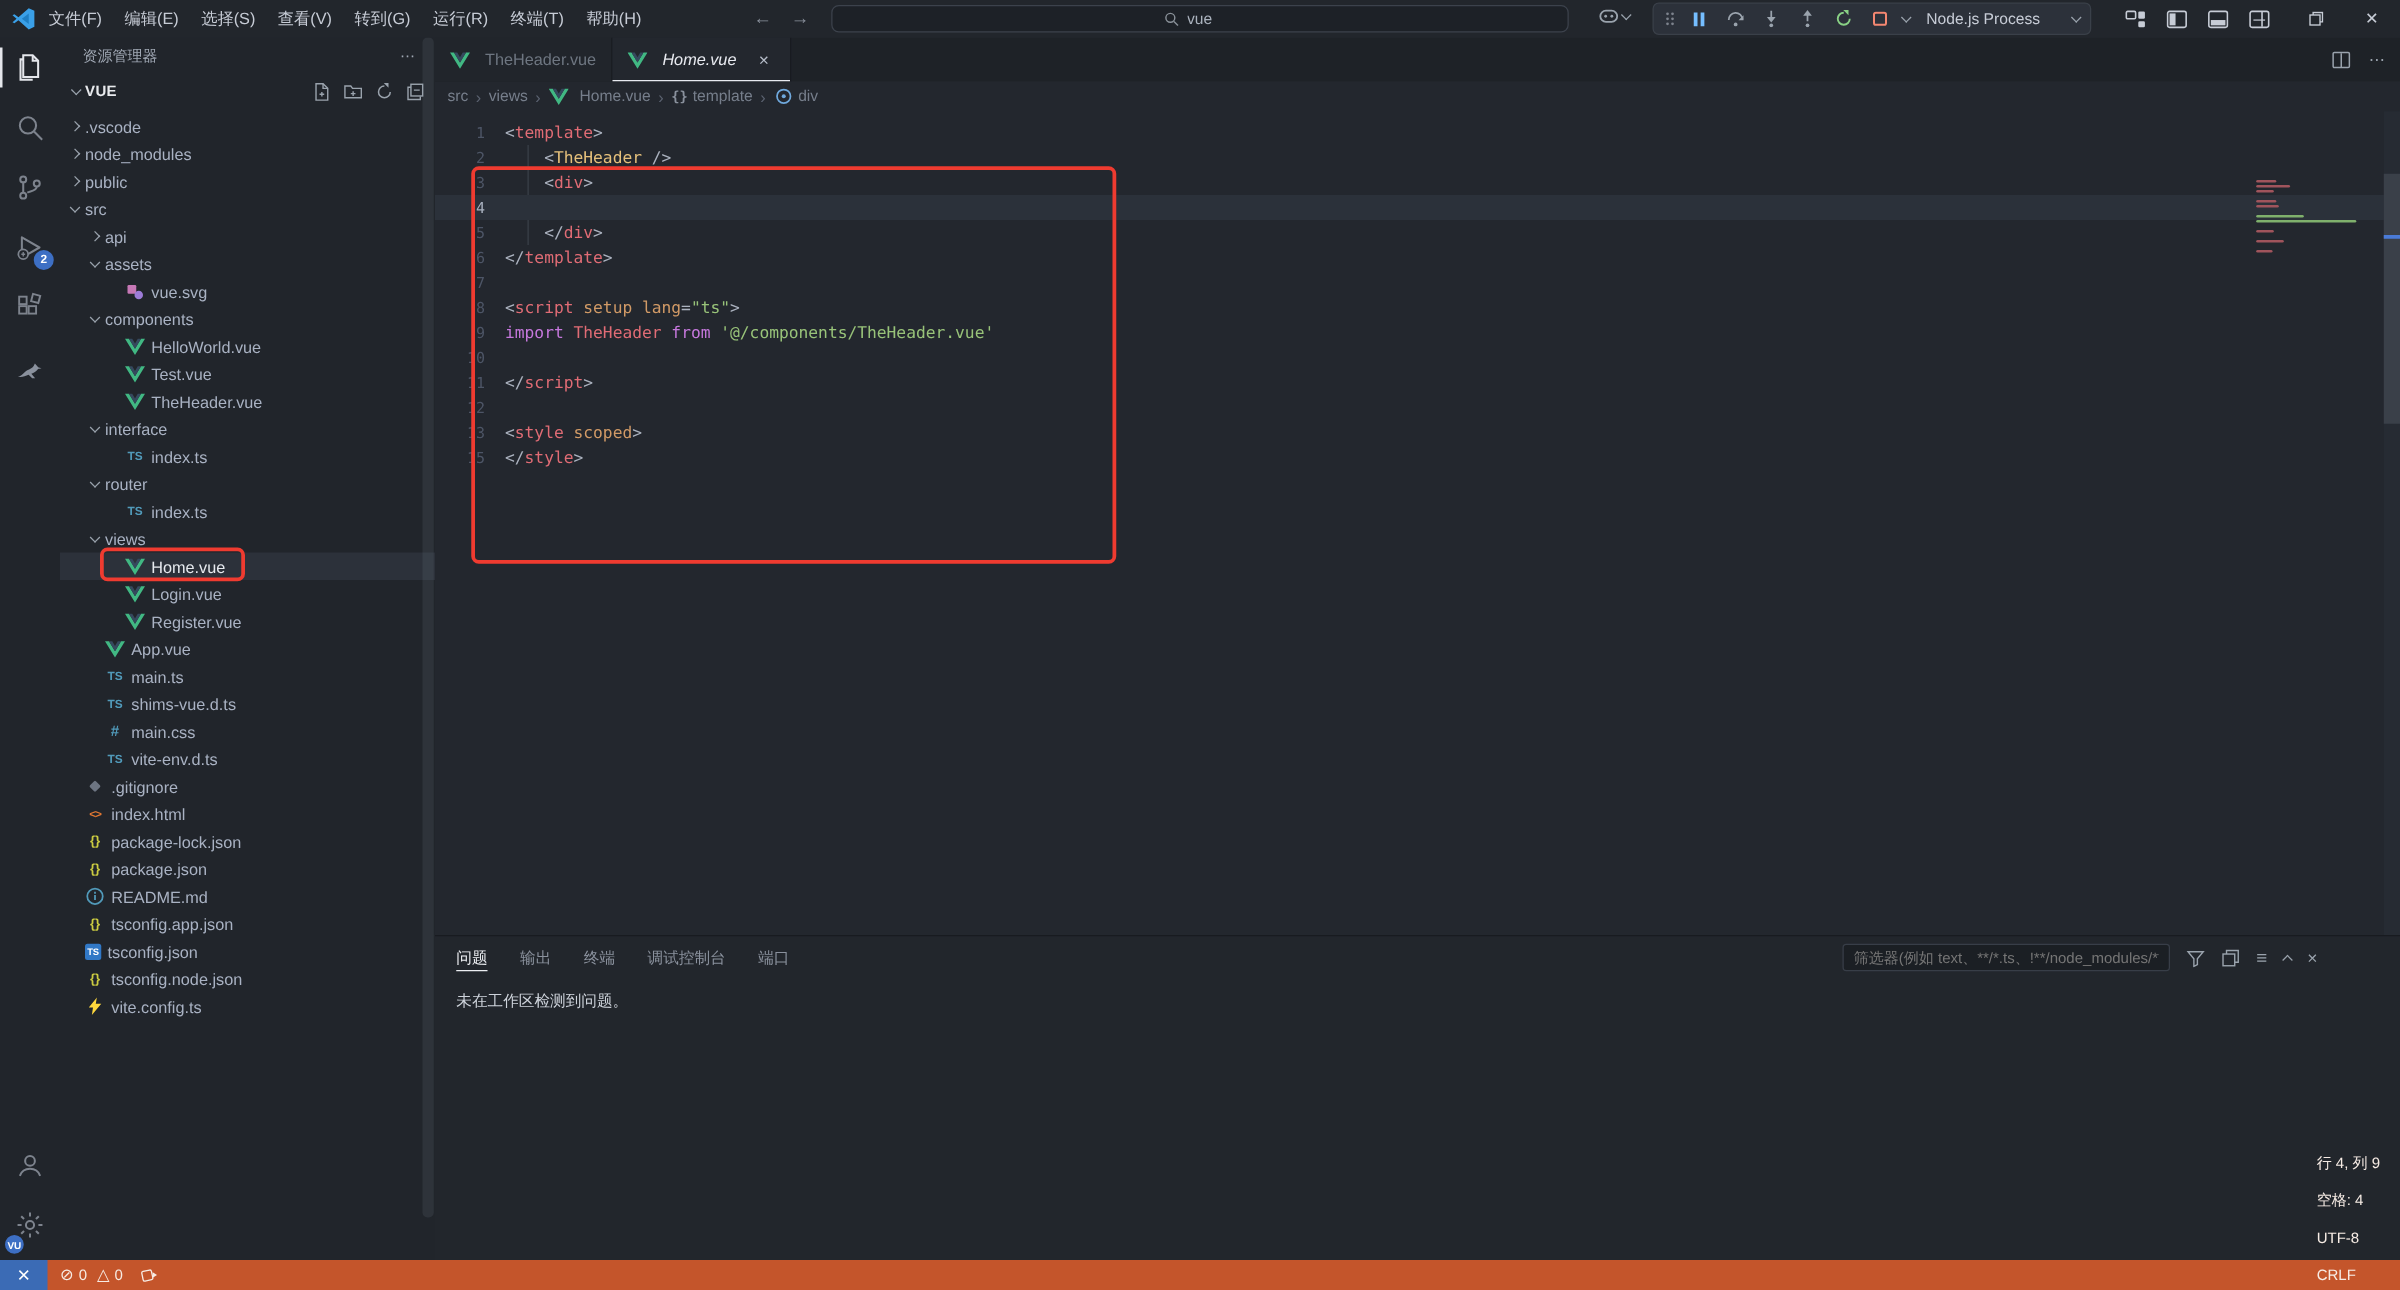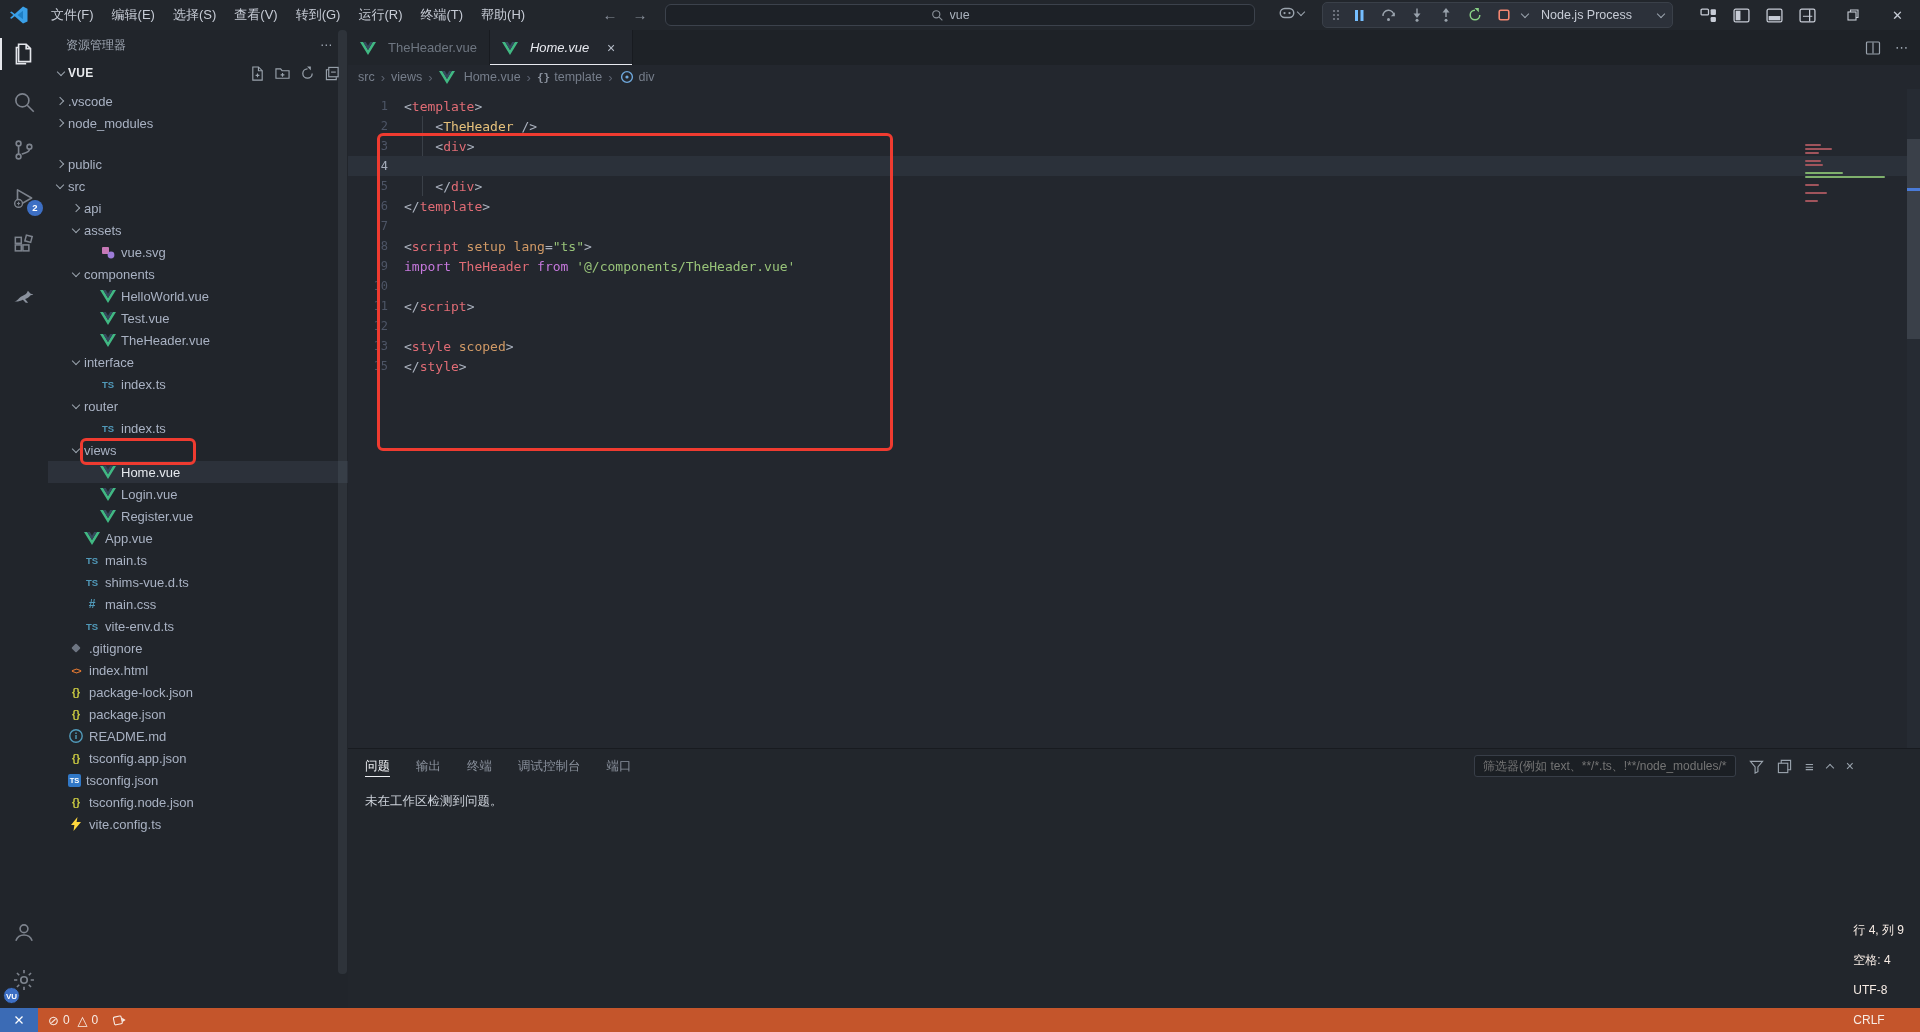--- a/index.html
+++ b/index.html
@@ -18,21 +18,21 @@
     --c-p:#abb2bf; --c-tag:#e06c75; --c-cmp:#e5c07b; --c-attr:#d19a66; --c-str:#98c379; --c-kw:#c678dd;
   }
   *{margin:0;padding:0;box-sizing:border-box;}
   html,body{width:1920px;height:1032px;overflow:hidden;background:var(--bg-editor);
     font-family:"Liberation Sans","DejaVu Sans",sans-serif;color:var(--fg);font-size:13px;}
   svg{display:block;}
 
   
   #titlebar{position:absolute;left:0;top:0;width:1920px;height:30px;background:var(--bg-title);z-index:30;}
   #vscode-logo{position:absolute;left:9px;top:5px;}
-  #menubar{position:absolute;left:42px;top:0;height:30px;display:flex;align-items:center;}
+  #menubar{position:absolute;left:30px;top:0;height:30px;display:flex;align-items:center;}
   .menu-item{padding:0 9px;height:22px;line-height:22px;border-radius:4px;color:#c7ccd6;font-size:13px;cursor:default;}
   .nav-arrow{position:absolute;top:3px;width:24px;height:24px;text-align:center;line-height:24px;font-size:15px;color:#8a919d;}
   #nav-back{left:598px;} #nav-fwd{left:628px;}
   #search-box{position:absolute;left:665px;top:4px;width:590px;height:22px;background:#1d2127;border:1px solid #3c424c;
     border-radius:6px;display:flex;align-items:center;justify-content:center;gap:6px;color:#8a9199;}
   #search-box input{background:transparent;border:none;outline:none;color:#aab2bd;font-size:12.5px;width:40px;font-family:inherit;}
   #copilot-btn{position:absolute;left:1278px;top:4px;display:flex;align-items:center;gap:2px;}
   #debug-toolbar{position:absolute;left:1322px;top:2px;height:26px;background:#2c313a;border:1px solid #3a4049;border-radius:5px;
     display:flex;align-items:center;padding:0 8px;gap:7px;}
   .dbg-btn{width:22px;height:22px;display:flex;align-items:center;justify-content:center;border-radius:4px;}
@@ -351,21 +351,21 @@
           <span class="chev right"></span>
         </span>
         <span>.vscode</span>
       </div>
       <div class="tree-row" style="padding-left: 4px;">
         <span class="tw">
           <span class="chev right"></span>
         </span>
         <span>node_modules</span>
       </div>
-      <div class="tree-row" style="padding-left: 4px; margin-top: 19px;">
+      <div class="tree-row" style="padding-left: 4px;">
         <span class="tw">
           <span class="chev right"></span>
         </span>
         <span>public</span>
       </div>
       <div class="tree-row" style="padding-left: 4px;">
         <span class="tw">
           <span class="chev down"></span>
         </span>
         <span>src</span>

